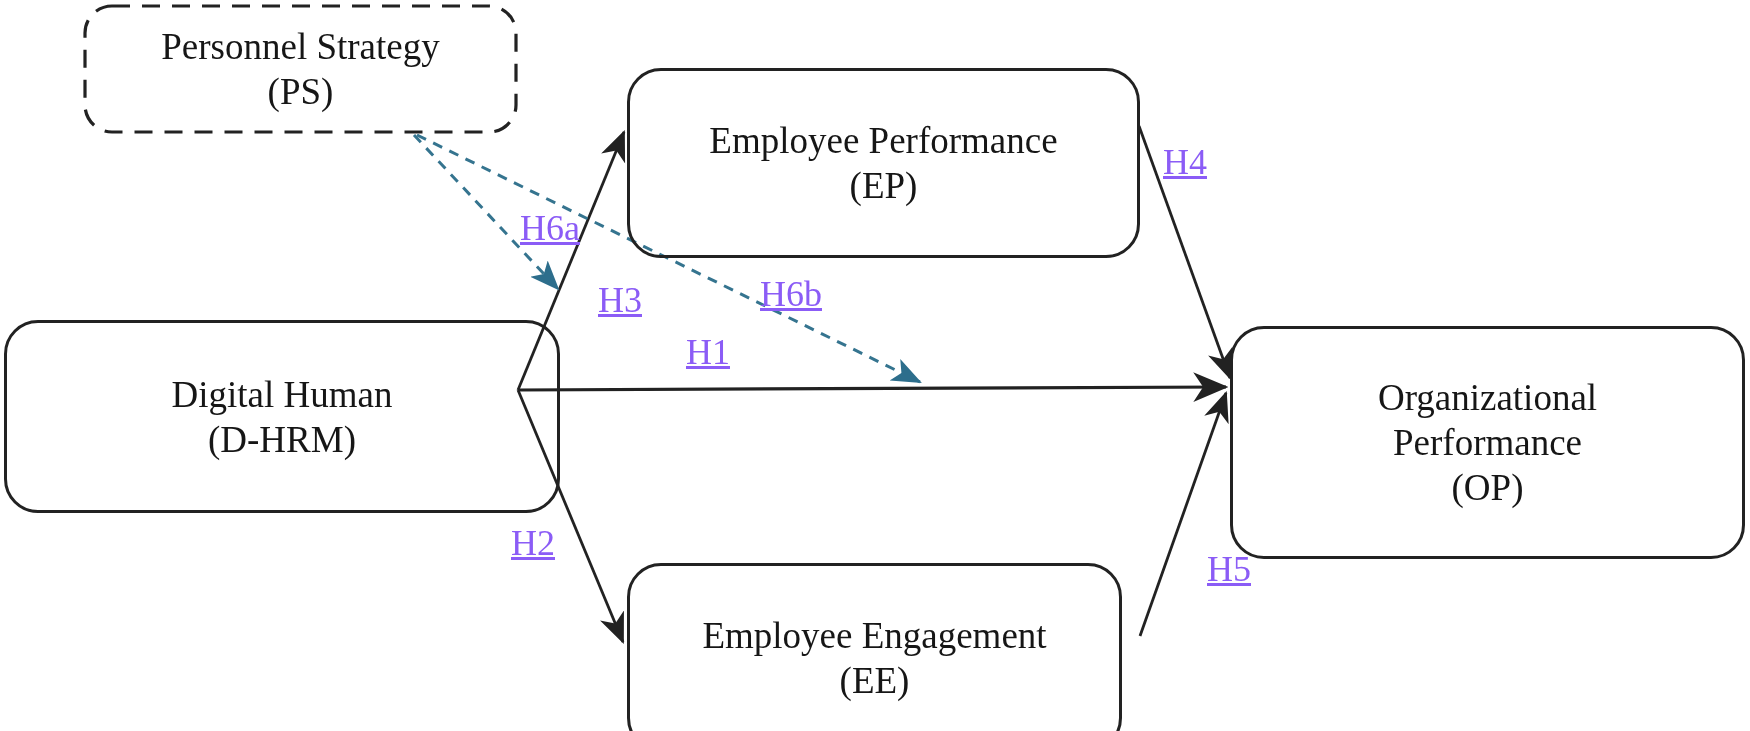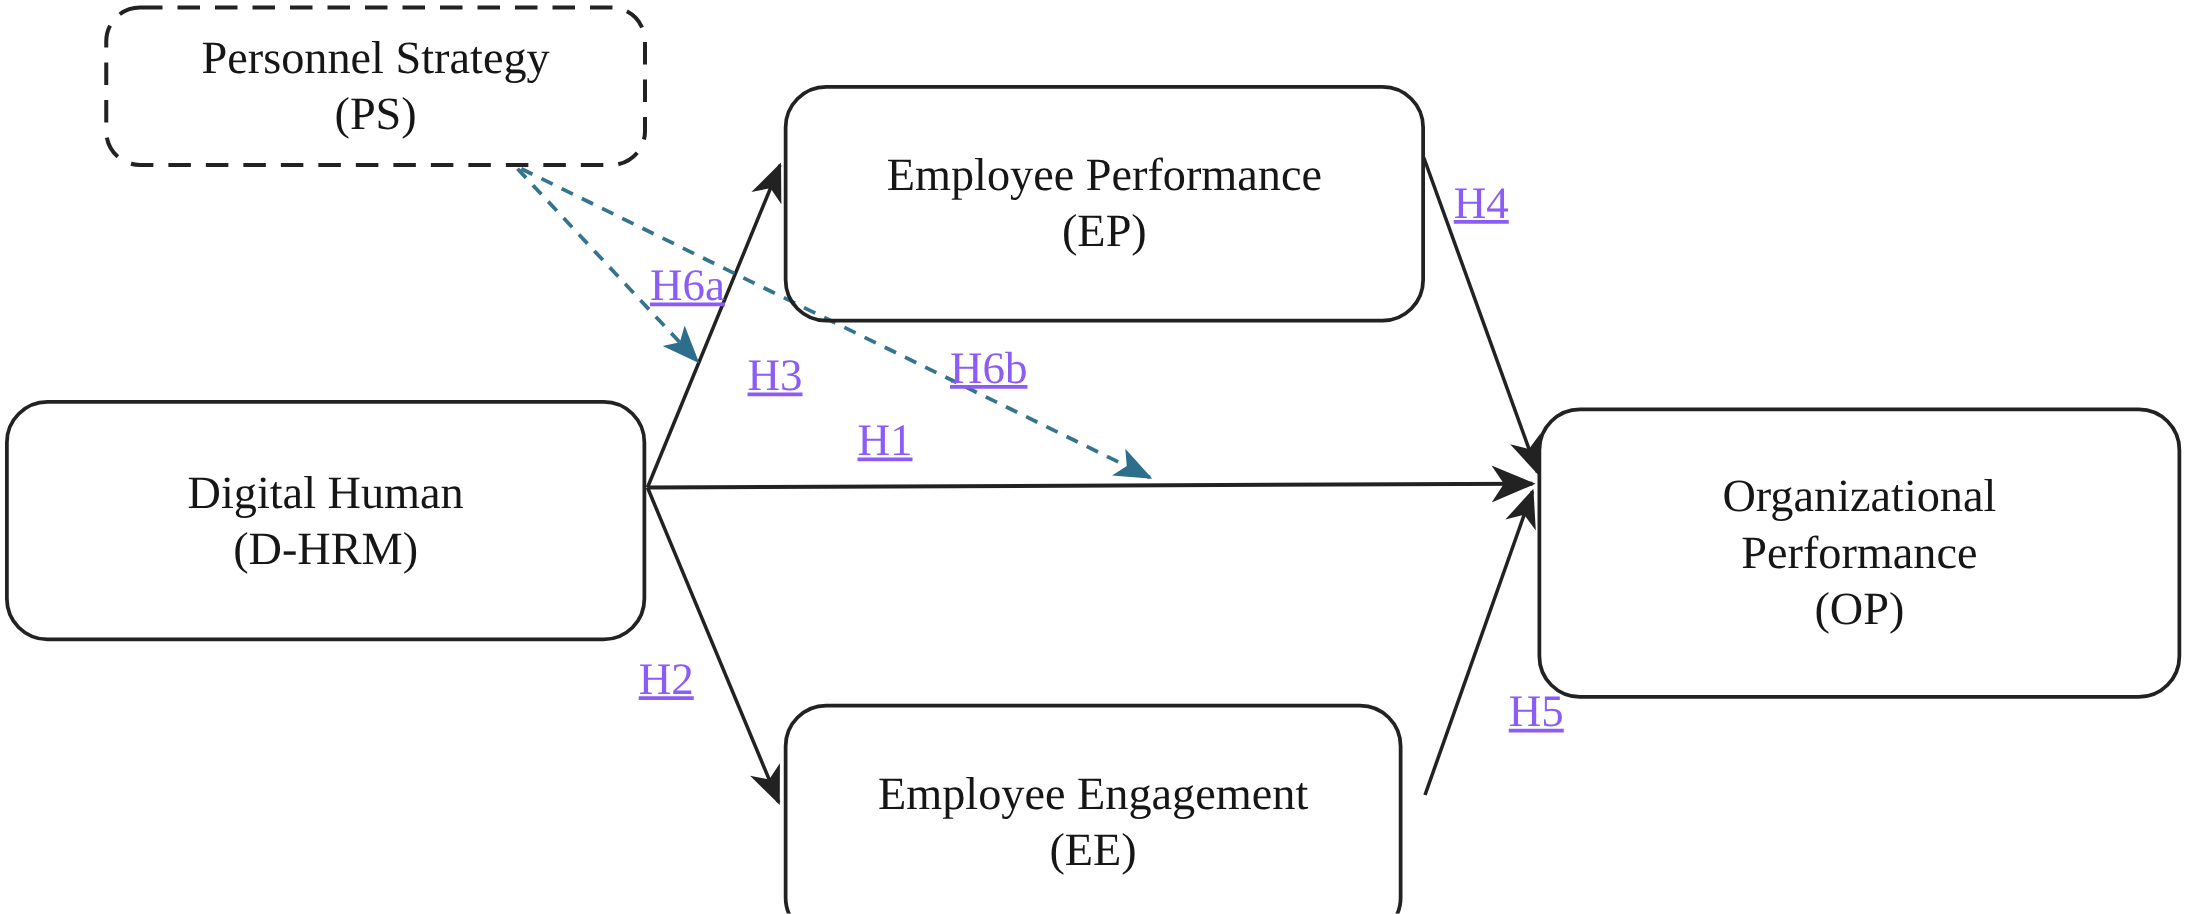--- a/index.html
+++ b/index.html
@@ -81,21 +81,21 @@
   <div class="node" style="left:84px; top:5px; width:433px; height:128px;">
     <div>Personnel Strategy</div>
     <div>(PS)</div>
   </div>
 
   <div class="node solid" style="left:627px; top:36px; width:513px; height:190px;">
     <div>Employee Performance</div>
     <div>(EP)</div>
   </div>
 
-  <div class="node solid" style="left:4px; top:288px; width:513px; height:193px;">
+  <div class="node solid" style="left:4px; top:288px; width:556px; height:193px;">
     <div>Digital Human</div>
     <div>(D-HRM)</div>
   </div>
 
   <div class="node solid" style="left:1230px; top:294px; width:515px; height:233px;">
     <div>Organizational</div>
     <div>Performance</div>
     <div>(OP)</div>
   </div>
 

